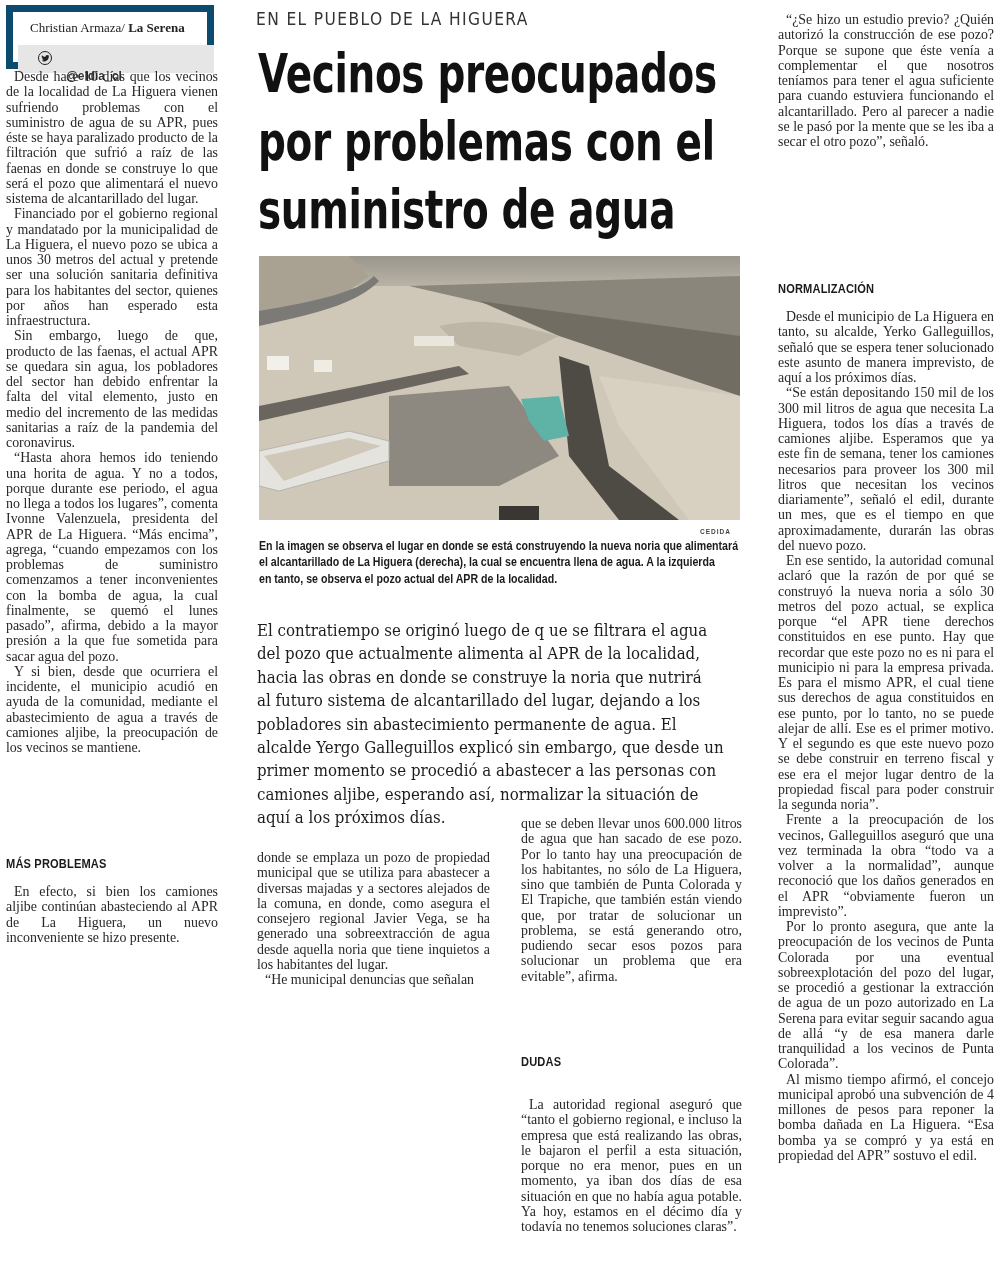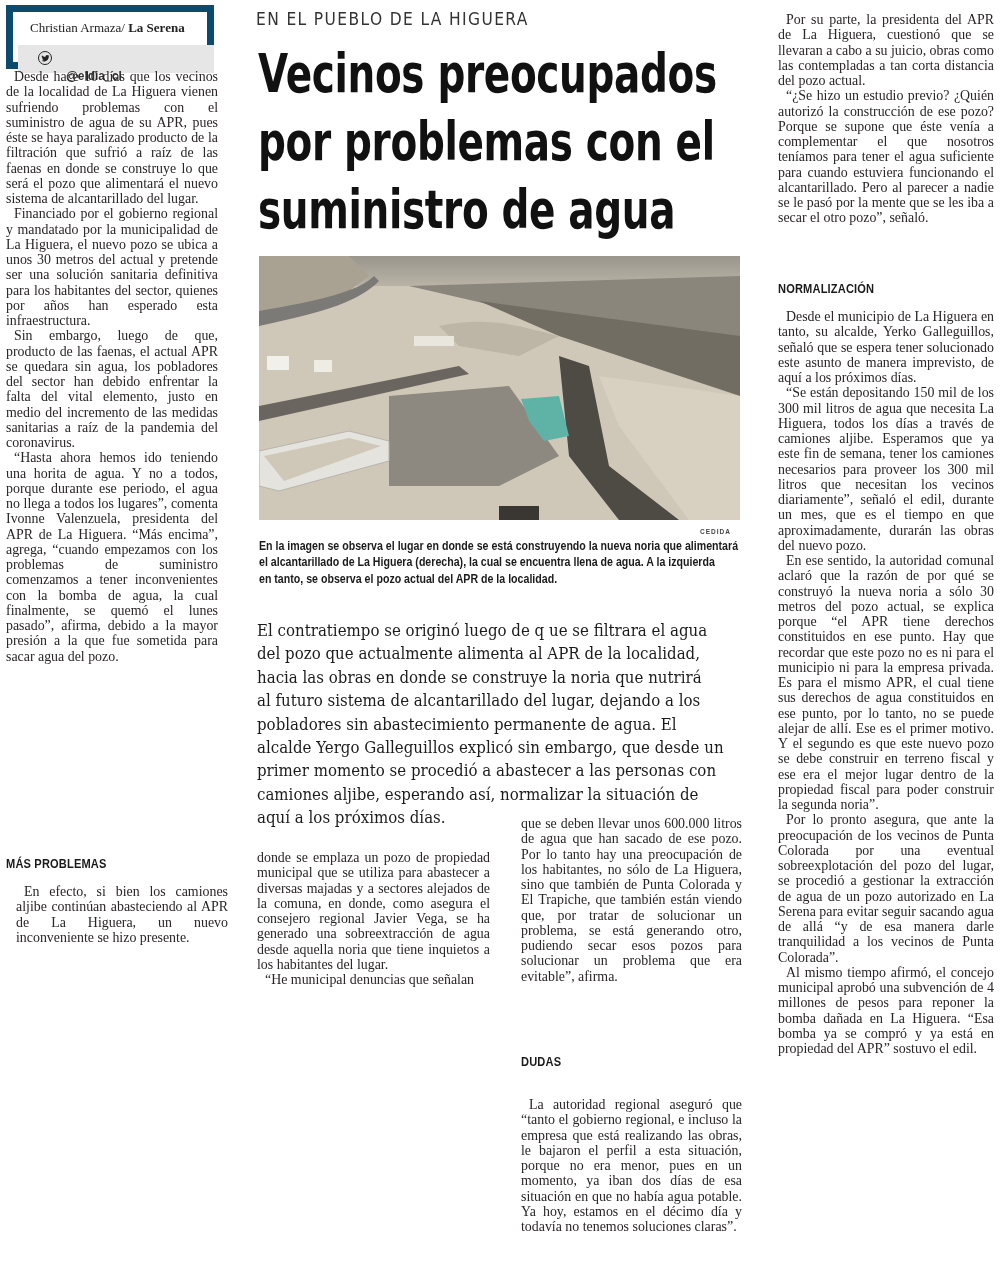--- a/index.html
+++ b/index.html
@@ -105,23 +105,24 @@
     </span>
     <span class="byline-handle">@eldia_cl</span>
   </div>
 </div>
 
 <div class="abs col" style="left:6px; top:69px; width:212px;">
   <p>Desde hace 10 días que los vecinos de la localidad de La Higuera vienen sufriendo problemas con el suministro de agua de su APR, pues éste se haya paralizado producto de la filtración que sufrió a raíz de las faenas en donde se construye lo que será el pozo que alimentará el nuevo sistema de alcantarillado del lugar.</p>
   <p>Financiado por el gobierno regional y mandatado por la municipalidad de La Higuera, el nuevo pozo se ubica a unos 30 metros del actual y pretende ser una solución sanitaria definitiva para los habitantes del sector, quienes por años han esperado esta infraestructura.</p>
   <p>Sin embargo, luego de que, producto de las faenas, el actual APR se quedara sin agua, los pobladores del sector han debido enfrentar la falta del vital elemento, justo en medio del incremento de las medidas sanitarias a raíz de la pandemia del coronavirus.</p>
   <p>“Hasta ahora hemos ido teniendo una horita de agua. Y no a todos, porque durante ese periodo, el agua no llega a todos los lugares”, comenta Ivonne Valenzuela, presidenta del APR de La Higuera. “Más encima”, agrega, “cuando empezamos con los problemas de suministro comenzamos a tener inconvenientes con la bomba de agua, la cual finalmente, se quemó el lunes pasado”, afirma, debido a la mayor presión a la que fue sometida para sacar agua del pozo.</p>
+  <p>Y si bien, desde que ocurriera el incidente, el municipio acudió en ayuda de la comunidad, mediante el abastecimiento de agua a través de camiones aljibe, la preocupación de los vecinos se mantiene.</p>
 </div>
 <div class="abs subhead" style="left:6px; top:856px;">MÁS PROBLEMAS</div>
-<div class="abs col" style="left:16px; top:884px; width:212px;">
+<div class="abs col" style="left:6px; top:884px; width:212px;">
   <p>En efecto, si bien los camiones aljibe continúan abasteciendo al APR de La Higuera, un nuevo inconveniente se hizo presente.</p>
 </div>
 
 <div class="abs kicker">EN  EL PUEBLO DE LA HIGUERA</div>
 <div class="abs headline">
   <div>Vecinos preocupados</div>
   <div>por problemas con el</div>
   <div>suministro de agua</div>
 </div>
 
@@ -180,23 +181,23 @@
 
 <div class="abs col" style="left:521px; top:816px; width:221px;">
   <p class="noindent">que se deben llevar unos 600.000 litros de agua que han sacado de ese pozo. Por lo tanto hay una preocupación de los habitantes, no sólo de La Higuera, sino que también de Punta Colorada y El Trapiche, que también están viendo que, por tratar de solucionar un problema, se está generando otro, pudiendo secar esos pozos para solucionar un problema que era evitable”, afirma.</p>
 </div>
 <div class="abs subhead" style="left:521px; top:1054px;">DUDAS</div>
 <div class="abs col" style="left:521px; top:1066px; width:221px;margin-top:31px;">
   <p>La autoridad regional aseguró que “tanto el gobierno regional, e incluso la empresa que está realizando las obras, le bajaron el perfil a esta situación, porque no era menor, pues en un momento, ya iban dos días de esa situación en que no había agua potable. Ya hoy, estamos en el décimo día y todavía no tenemos soluciones claras”.</p>
 </div>
 
 <div class="abs col" style="left:778px; top:12px; width:216px;">
-  <p>Por su parte, la presidenta del APR de La Higuera, cuestionó que se llevaran a cabo a su juicio, obras como las contempladas a tan corta distancia del pozo actual.</p>
   <p>“¿Se hizo un estudio previo? ¿Quién autorizó la construcción de ese pozo? Porque se supone que éste venía a complementar el que nosotros teníamos para tener el agua suficiente para cuando estuviera funcionando el alcantarillado. Pero al parecer a nadie se le pasó por la mente que se les iba a secar el otro pozo”, señaló.</p>
 </div>
 <div class="abs subhead" style="left:778px; top:281px;">NORMALIZACIÓN</div>
 <div class="abs col" style="left:778px; top:309px; width:216px;">
   <p>Desde el municipio de La Higuera en tanto, su alcalde, Yerko Galleguillos, señaló que se espera tener solucionado este asunto de manera imprevisto, de aquí a los próximos días.</p>
   <p>“Se están depositando 150 mil de los 300 mil litros de agua que necesita La Higuera, todos los días a través de camiones aljibe. Esperamos que ya este fin de semana, tener los camiones necesarios para proveer los 300 mil litros que necesitan los vecinos diariamente”, señaló el edil, durante un mes, que es el tiempo en que aproximadamente, durarán las obras del nuevo pozo.</p>
   <p>En ese sentido, la autoridad comunal aclaró que la razón de por qué se construyó la nueva noria a sólo 30 metros del pozo actual, se explica porque “el APR tiene derechos constituidos en ese punto. Hay que recordar que este pozo no es ni para el municipio ni para la empresa privada. Es para el mismo APR, el cual tiene sus derechos de agua constituidos en ese punto, por lo tanto, no se puede alejar de allí. Ese es el primer motivo. Y el segundo es que este nuevo pozo se debe construir en terreno fiscal y ese era el mejor lugar dentro de la propiedad fiscal para poder construir la segunda noria”.</p>
+  <p>Frente a la preocupación de los vecinos, Galleguillos aseguró que una vez terminada la obra “todo va a volver a la normalidad”, aunque reconoció que los daños generados en el APR “obviamente fueron un imprevisto”.</p>
   <p>Por lo pronto asegura, que ante la preocupación de los vecinos de Punta Colorada por una eventual sobreexplotación del pozo del lugar, se procedió a gestionar la extracción de agua de un pozo autorizado en La Serena para evitar seguir sacando agua de allá “y de esa manera darle tranquilidad a los vecinos de Punta Colorada”.</p>
   <p>Al mismo tiempo afirmó, el concejo municipal aprobó una subvención de 4 millones de pesos para reponer la bomba dañada en La Higuera. “Esa bomba ya se compró y ya está en propiedad del APR” sostuvo el edil.</p>
 </div>
 
 </body></html>

